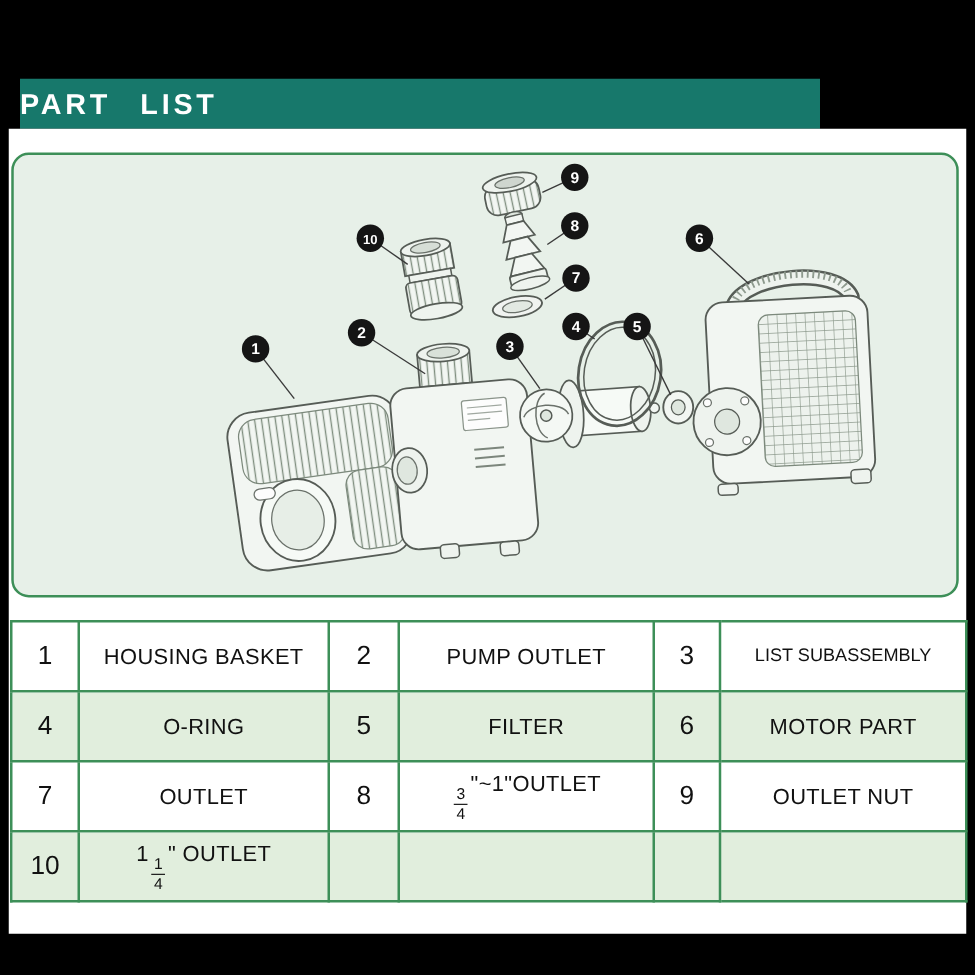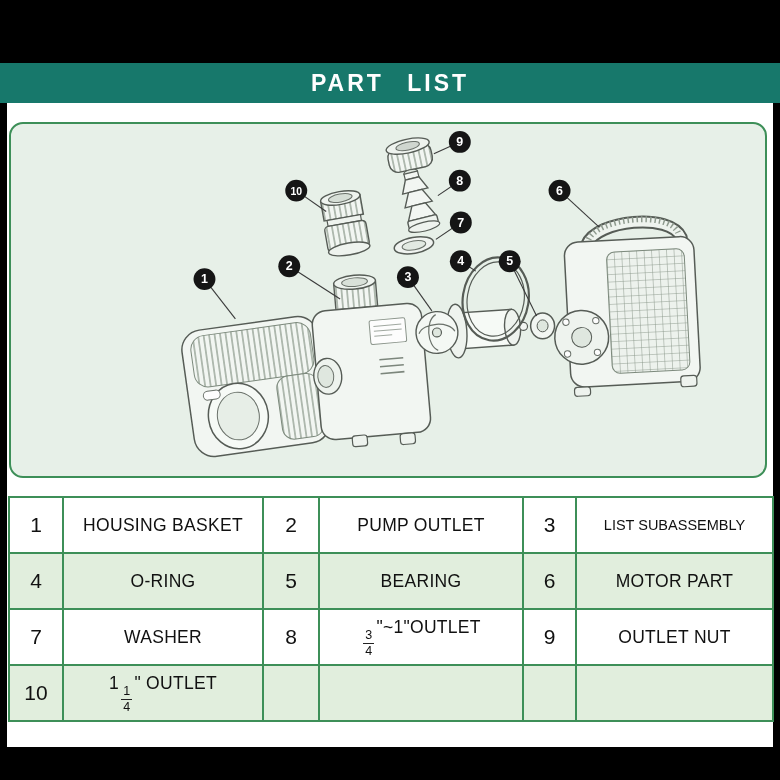--- a/index.html
+++ b/index.html
@@ -2,23 +2,23 @@
 <html style="--frame: #000000; --header-bg: #17786b; --table-border: #3d8f58; --row-alt: #e1eedd; --diagram-bg: #e7f0e8;"><head>
 <meta charset="utf-8">
 <style>
   html,body{margin:0;padding:0}
   body{
     width:780px;height:780px;position:relative;overflow:hidden;
     background:var(--frame,#000);
     font-family:"Liberation Sans",sans-serif;
   }
   .header-bar{
-    position:absolute;top:63px;left:0;width:780px;height:40px;
+    position:absolute;top:63px;left:16px;width:640px;height:40px;
     background:var(--header-bg,#17786b);
-    display:flex;align-items:center;justify-content:center;
+    display:flex;align-items:center;justify-content:flex-start;
   }
   .header-title{
     color:#fff;font-size:23px;font-weight:bold;
     letter-spacing:3px;word-spacing:14px;
   }
   .content{
     position:absolute;top:103px;left:7px;width:766px;height:644px;
     background:#fff;
   }
   .diagram-box{
@@ -216,27 +216,27 @@
           <td class="name">HOUSING BASKET</td>
           <td class="num">2</td>
           <td class="name">PUMP OUTLET</td>
           <td class="num">3</td>
           <td class="name small">LIST SUBASSEMBLY</td>
         </tr>
         <tr class="alt">
           <td class="num">4</td>
           <td class="name">O-RING</td>
           <td class="num">5</td>
-          <td class="name">BEARING</td>
+          <td class="name">FILTER</td>
           <td class="num">6</td>
           <td class="name">MOTOR PART</td>
         </tr>
         <tr>
           <td class="num">7</td>
-          <td class="name">WASHER</td>
+          <td class="name">OUTLET</td>
           <td class="num">8</td>
           <td class="name"><span class="frac">
               <span class="fn">3</span>
               <span class="fd">4</span>
             </span>"~1"OUTLET</td>
           <td class="num">9</td>
           <td class="name">OUTLET NUT</td>
         </tr>
         <tr class="alt">
           <td class="num">10</td>

